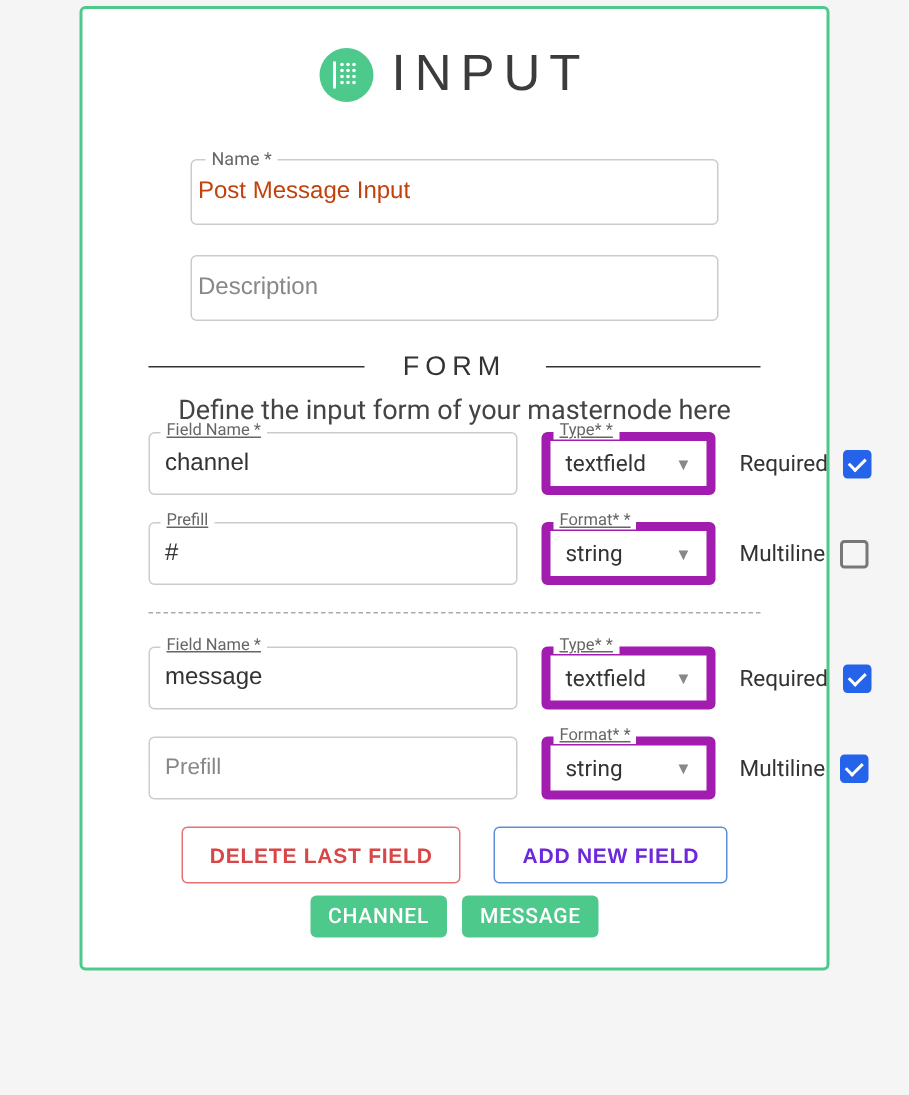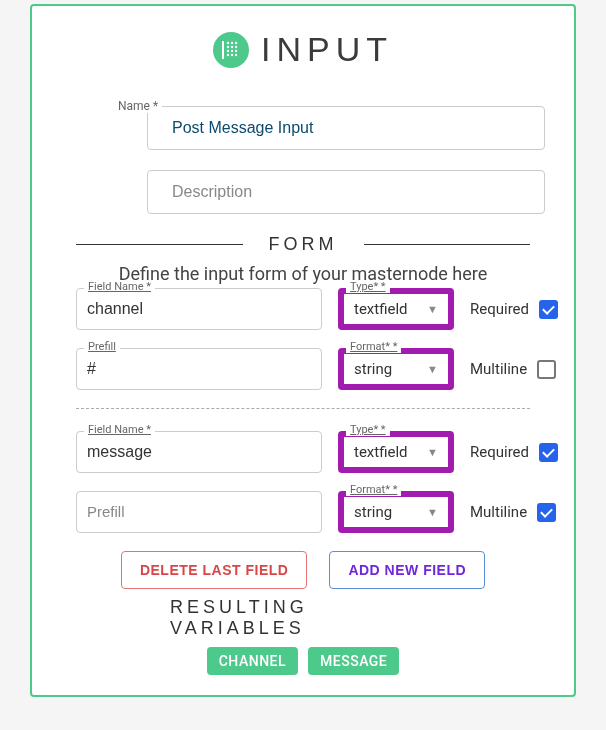--- a/index.html
+++ b/index.html
@@ -2,21 +2,21 @@
 <html><head>
 <meta charset="utf-8">
 <style>
 * { box-sizing: border-box; margin: 0; padding: 0; }
 body {
   font-family: -apple-system, BlinkMacSystemFont, "Segoe UI", Roboto, sans-serif;
   background: #f5f5f5;
   padding: 4px;
 }
 .modal {
-  width: 546px;
+  width: 500px;
   background: #fff;
   border: 2px solid #4ec98c;
   border-radius: 4px;
   padding: 24px 44px 20px;
   margin: 0 auto;
 }
 .header {
   display: flex;
   align-items: center;
   justify-content: center;
@@ -49,24 +49,23 @@
   left: 10px;
   background: #fff;
   padding: 0 4px;
   display: inline-block;
 }
 .text-input {
   width: 100%;
   height: 44px;
   border: 1px solid #ccc;
   border-radius: 4px;
-  padding: 0 24px;
+  padding: 0 4px;
   font-size: 16px;
-  color: #0c4a6e;
-  margin-left: 43px;
+  color: #c2410c;
 }
 .text-input::placeholder { color: #888; }
 .section-divider {
   display: flex;
   align-items: center;
   gap: 26px;
   margin: 16px 0 8px;
 }
 .section-divider .line { flex: 1; height: 1px; background: #333; }
 .section-title {
@@ -317,24 +316,19 @@
       <span class="check-label">Multiline</span>
       <div class="checkbox checked"></div>
     </div>
   </div>
 
   <div class="btn-row">
     <button class="btn danger">DELETE LAST FIELD</button>
     <button class="btn primary">ADD NEW FIELD</button>
   </div>
 
-  <div class="vars-divider">
-    <div class="line"></div>
-    <div class="section-title">RESULTING VARIABLES</div>
-    <div class="line"></div>
-  </div>
 
   <div class="chips-row">
     <span class="chip">CHANNEL</span>
     <span class="chip">MESSAGE</span>
   </div>
 
 </div>
 
 </body></html>

